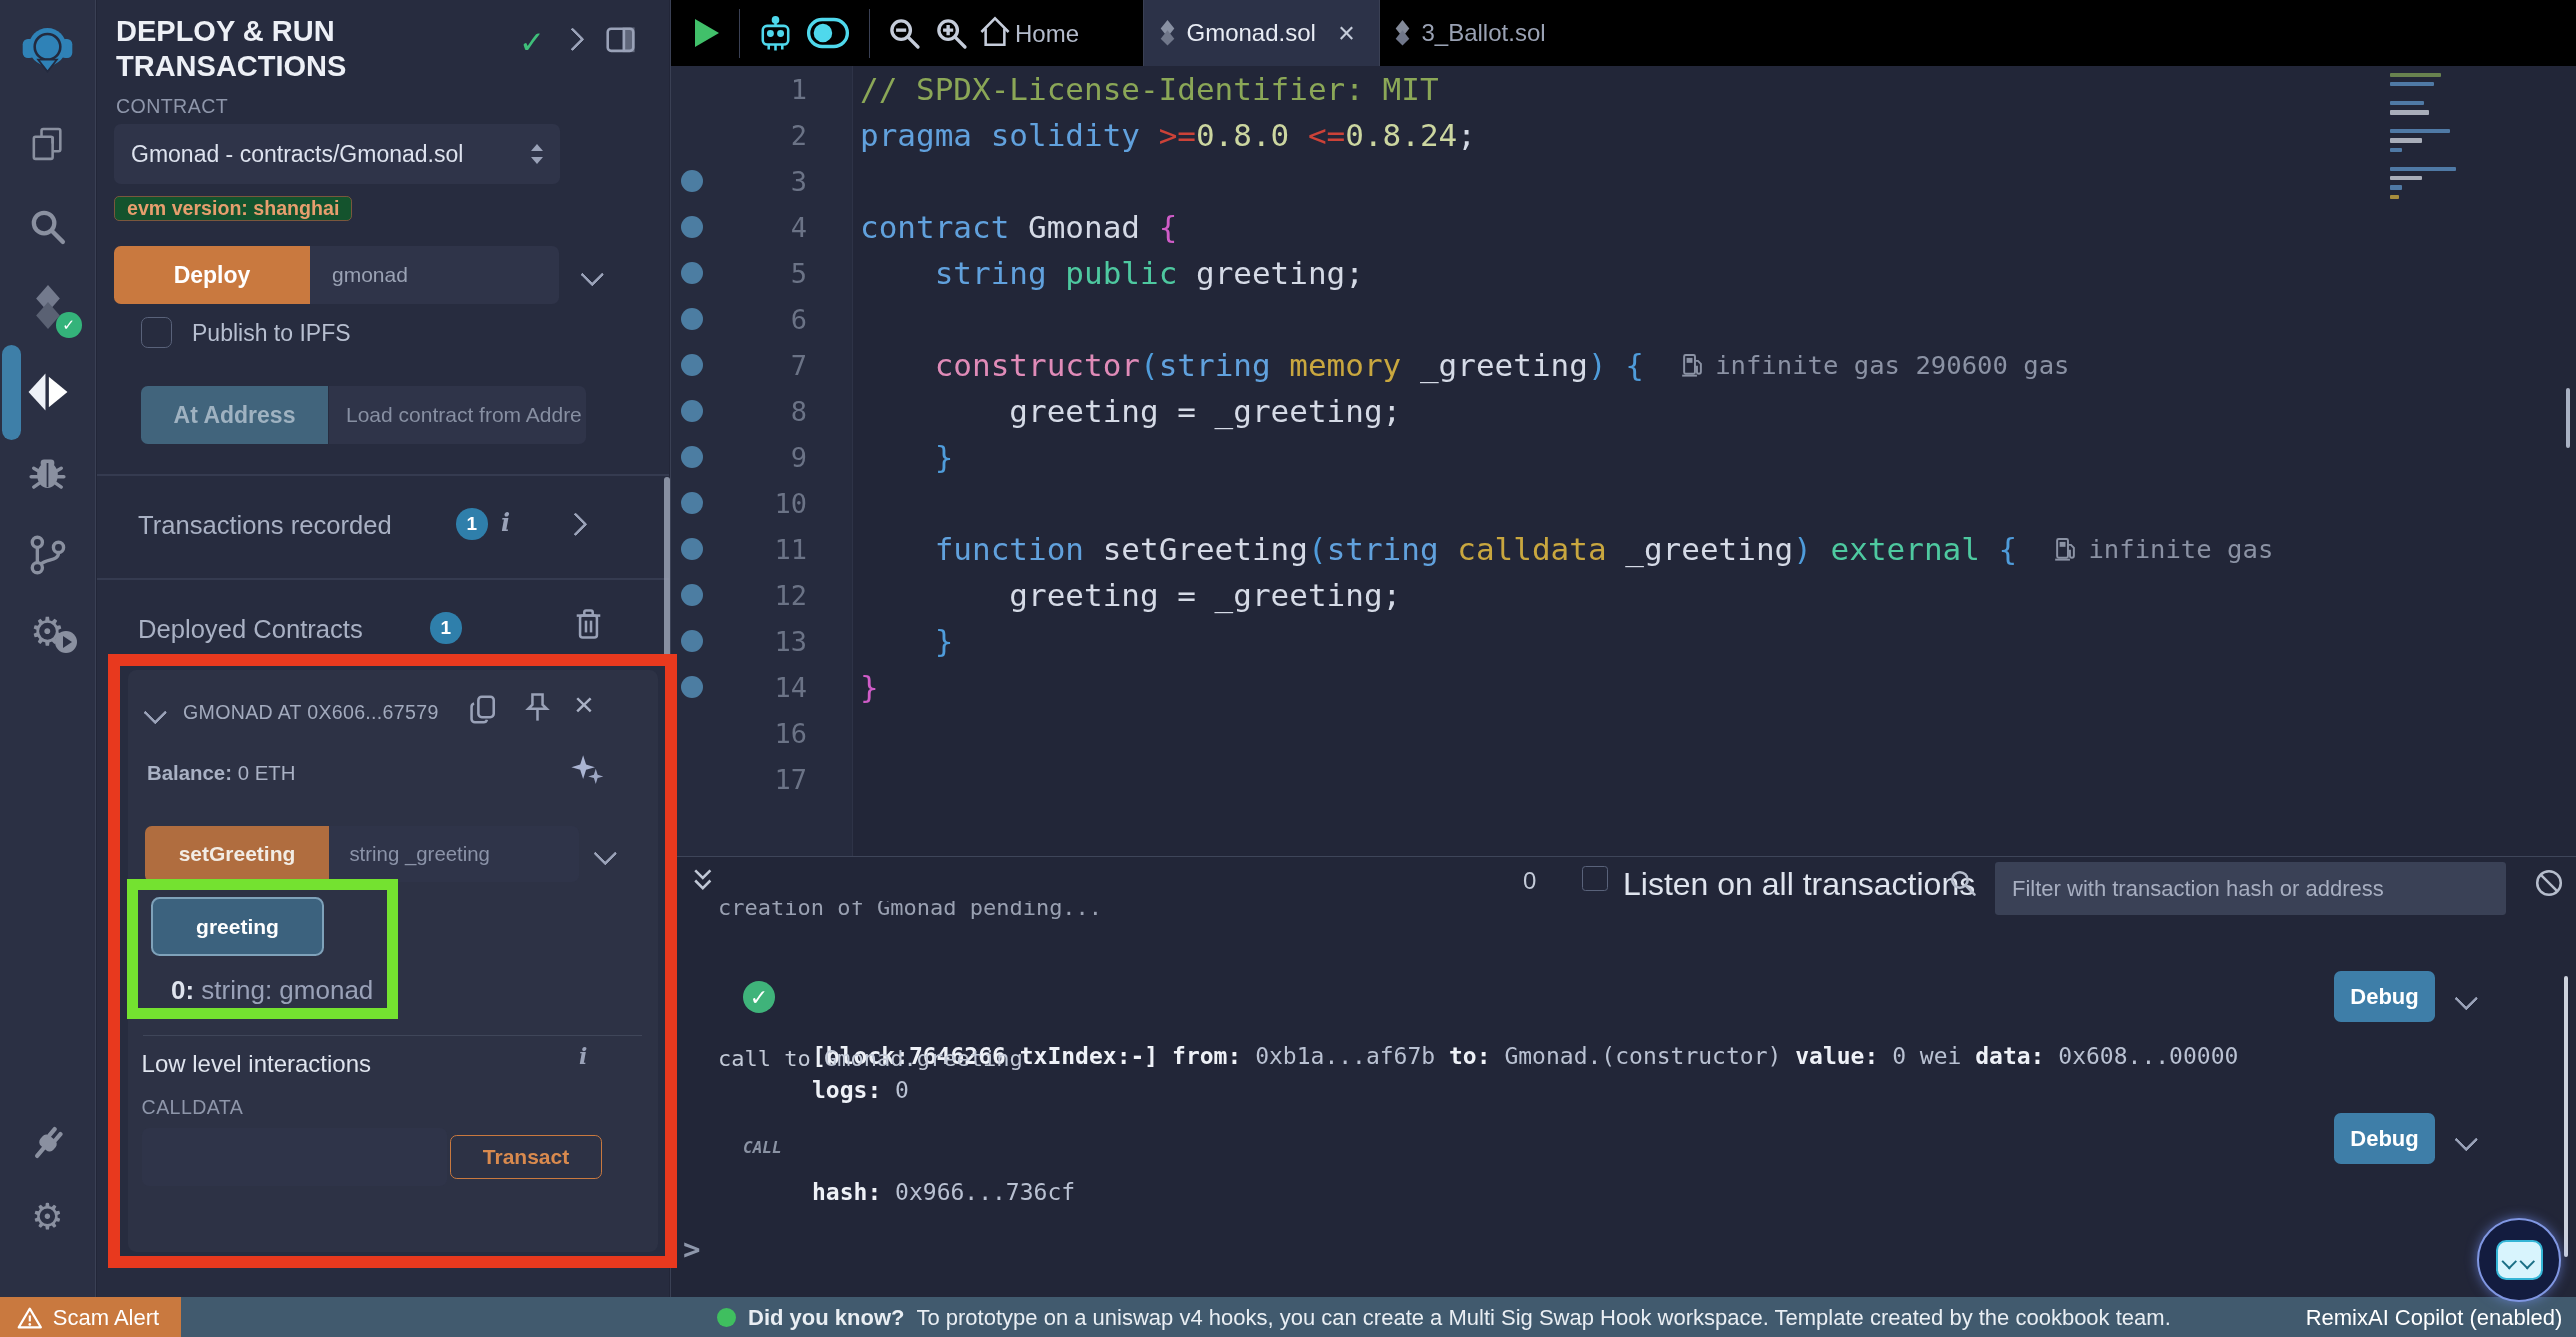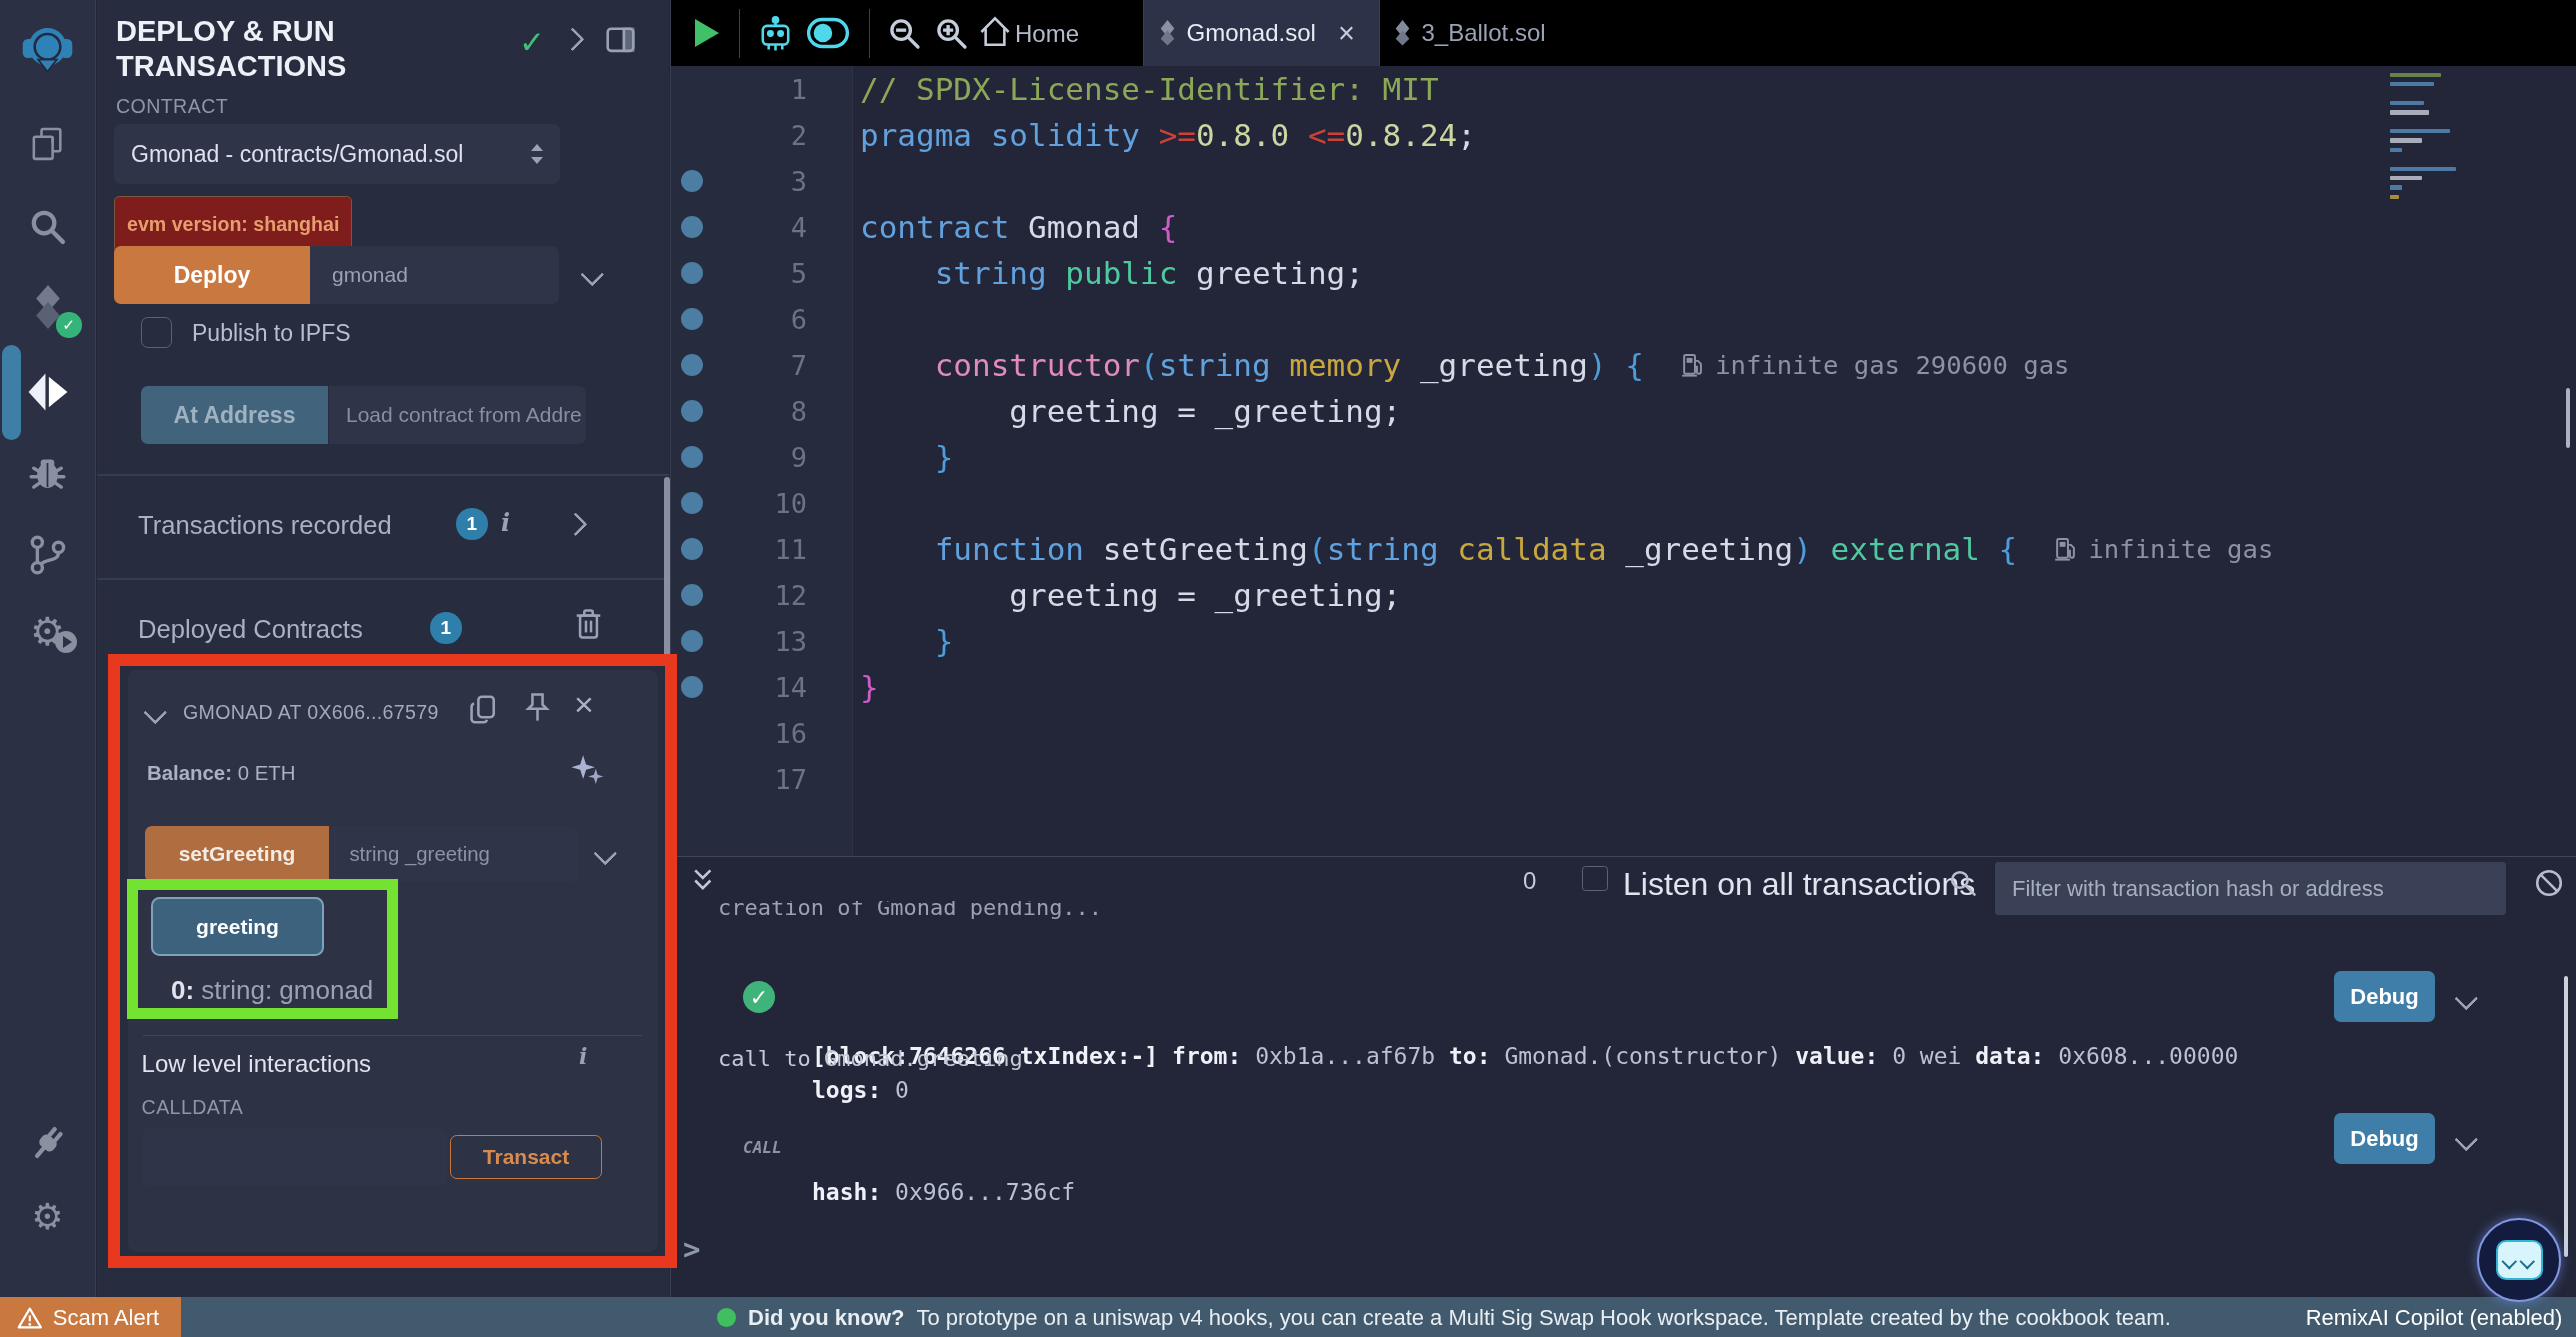--- a/index.html
+++ b/index.html
@@ -17,21 +17,21 @@
   
   #panel{position:absolute;left:97px;top:0;width:572px;height:1297px;background:#272c3f;}
   #panel-title{position:absolute;left:19px;top:13.6px;width:400px;font-size:29px;line-height:35px;font-weight:bold;color:#edf0f6;}
   .plabel{color:#8e96aa;font-size:19.6px;letter-spacing:0.4px;}
   #contract-label{position:absolute;left:19px;top:95px;}
   #contract-select{position:absolute;left:17px;top:124px;width:446px;height:60px;background:#2f3449;border-radius:6.8px;
      display:flex;align-items:center;color:#dde2ee;font-size:23px;padding:0 17px;box-sizing:border-box;}
   .updown{margin-left:auto;display:flex;flex-direction:column;gap:5.1px;align-items:center;}
   .tri-up{width:0;height:0;border-left:6.8px solid transparent;border-right:6.8px solid transparent;border-bottom:7.7px solid #9aa2b8;}
   .tri-dn{width:0;height:0;border-left:6.8px solid transparent;border-right:6.8px solid transparent;border-top:7.7px solid #9aa2b8;}
-  #evm-badge{position:absolute;left:17px;top:196px;padding:16px 12px;border:1.7px solid #7a573d;background:#7f1d1d;
+  #evm-badge{position:absolute;left:17px;top:196px;padding:0 12px;border:1.7px solid #7a573d;background:#14532d;
      border-radius:5.1px;color:#e79e6e;font-size:19.6px;font-weight:bold;}
   #deploy-btn{position:absolute;left:17px;top:246px;width:196px;height:58px;background:#c9793f;border-radius:6.8px 0 0 6.8px;
      color:#fff;font-size:23px;font-weight:bold;display:flex;align-items:center;justify-content:center;}
   #ctor-input{position:absolute;left:213px;top:246px;width:249px;height:58px;background:#2f3449;border-radius:0 6.8px 6.8px 0;
      color:#9aa2b4;font-size:21px;display:flex;align-items:center;padding-left:22px;box-sizing:border-box;}
   .chev{display:inline-block;width:13.6px;height:13.6px;border-right:3.4px solid #9aa2b8;border-bottom:3.4px solid #9aa2b8;border-radius:1.7px;}
   .chev.down{transform:rotate(45deg);}
   .chev.right{transform:rotate(-45deg);}
   #deploy-chev{position:absolute;left:487px;top:266px;}
   .checkbox{width:31px;height:31px;border:1.7px solid #59627a;border-radius:6.8px;box-sizing:border-box;}

